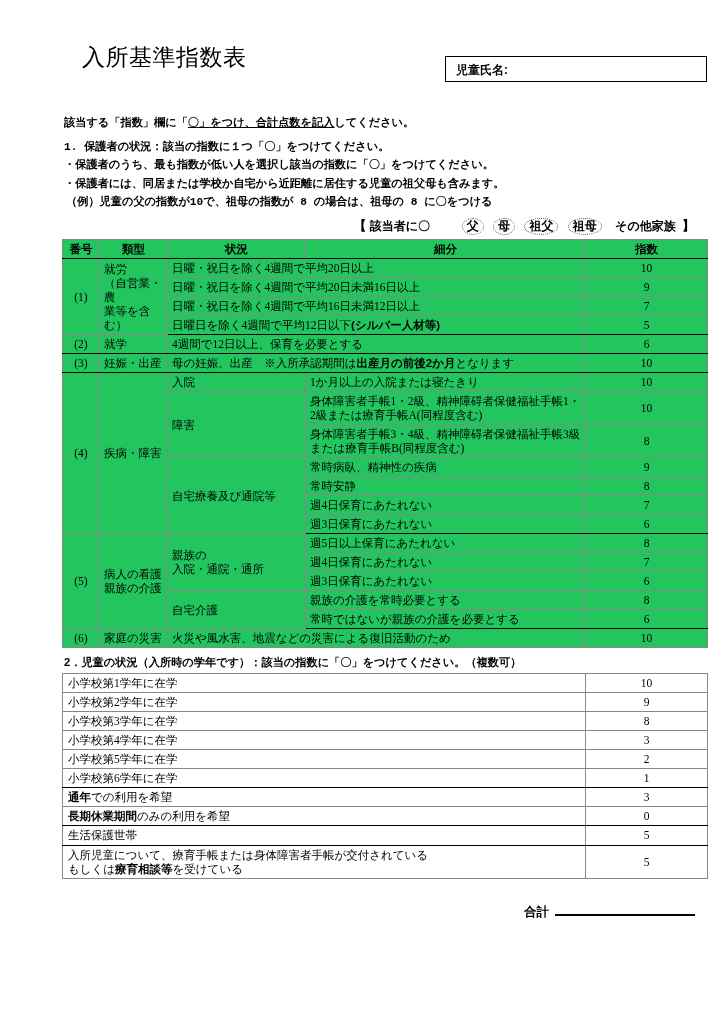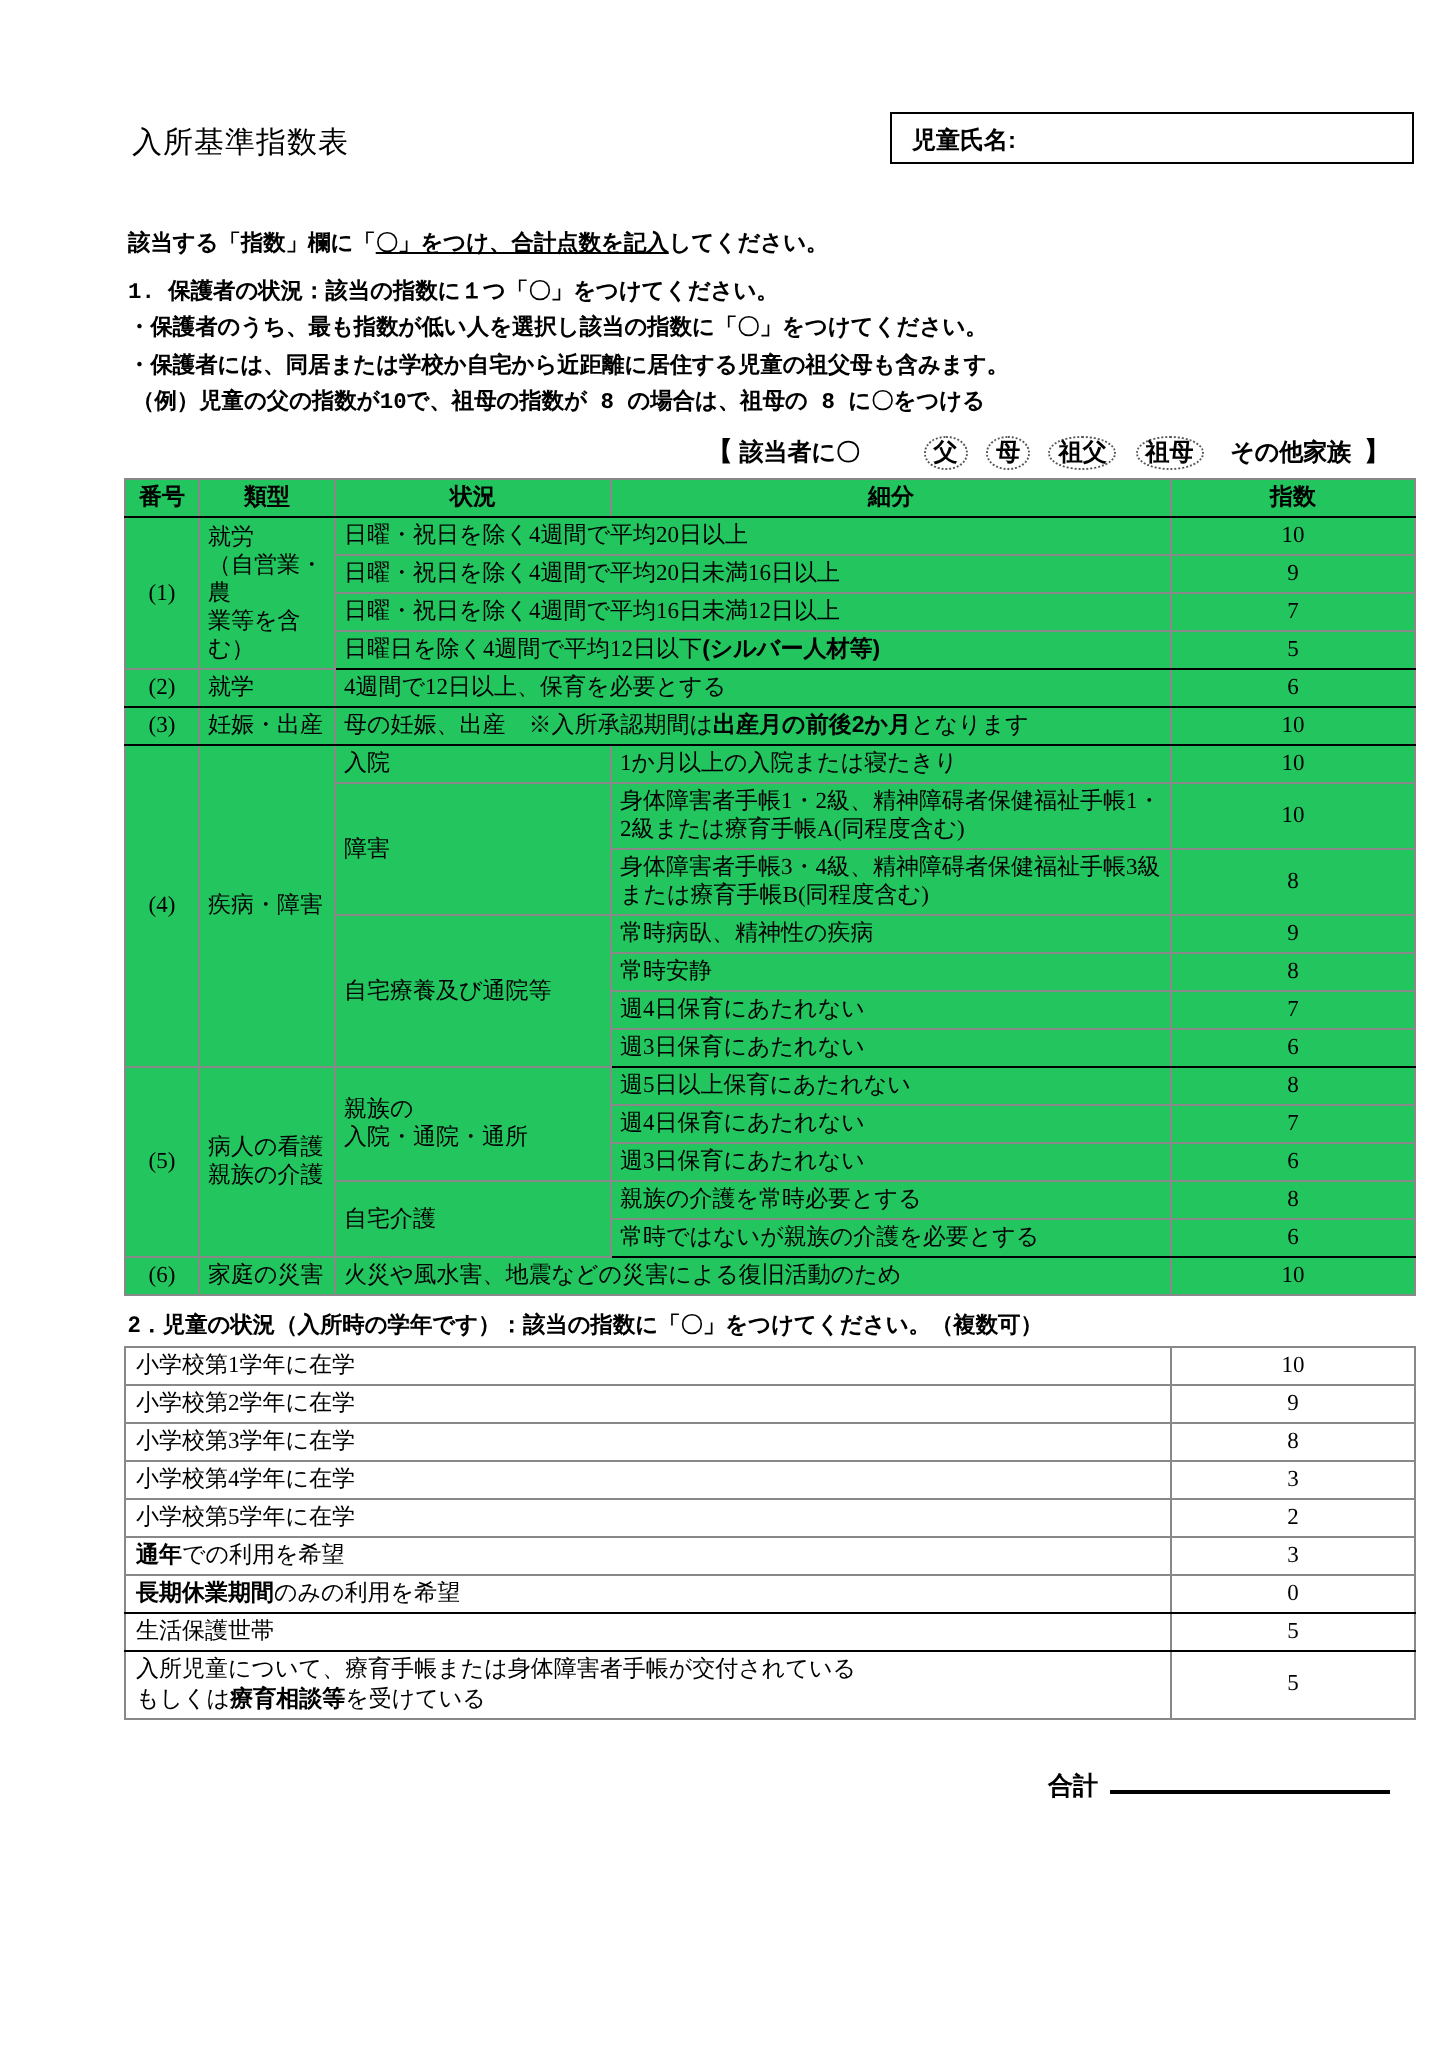--- a/index.html
+++ b/index.html
@@ -31,27 +31,26 @@
     width: 645px;
   }
 
   
   .header-zone {
     position: relative;
     height: 72px;
   }
   .doc-title {
     position: absolute;
-    left: 4px;
+    left: 20px;
     top: 12px;
-    font-size: 15px;
+    font-size: 23px;
     font-family: "Liberation Sans", "DejaVu Sans", sans-serif;
     letter-spacing: 0.5px;
     white-space: nowrap;
-    margin-top: 20px;
   }
   .form-no-box {
     position: absolute;
     right: 8px;
     top: 0px;
     border: 1.4px solid #000;
     padding: 2px 12px 3px 12px;
     font-size: 11.5px;
     font-family: "Liberation Sans", "DejaVu Sans", sans-serif;
     background: #f9a8d4;
@@ -392,20 +391,24 @@
         </tr>
         <tr>
           <td>小学校第4学年に在学</td>
           <td class="num tb-left">3</td>
         </tr>
         <tr>
           <td>小学校第5学年に在学</td>
           <td class="num tb-left">2</td>
         </tr>
         <tr>
+          <td class="tb-bot">小学校第6学年に在学</td>
+          <td class="num tb-left tb-bot">1</td>
+        </tr>
+        <tr>
           <td><span class="b">通年</span><span>での利用を希望</span></td>
           <td class="num tb-left">3</td>
         </tr>
         <tr>
           <td class="tb-bot"><span class="b">長期休業期間</span><span>のみの利用を希望</span></td>
           <td class="num tb-left tb-bot">0</td>
         </tr>
         <tr>
           <td class="tb-bot">生活保護世帯</td>
           <td class="num tb-left tb-bot">5</td>

